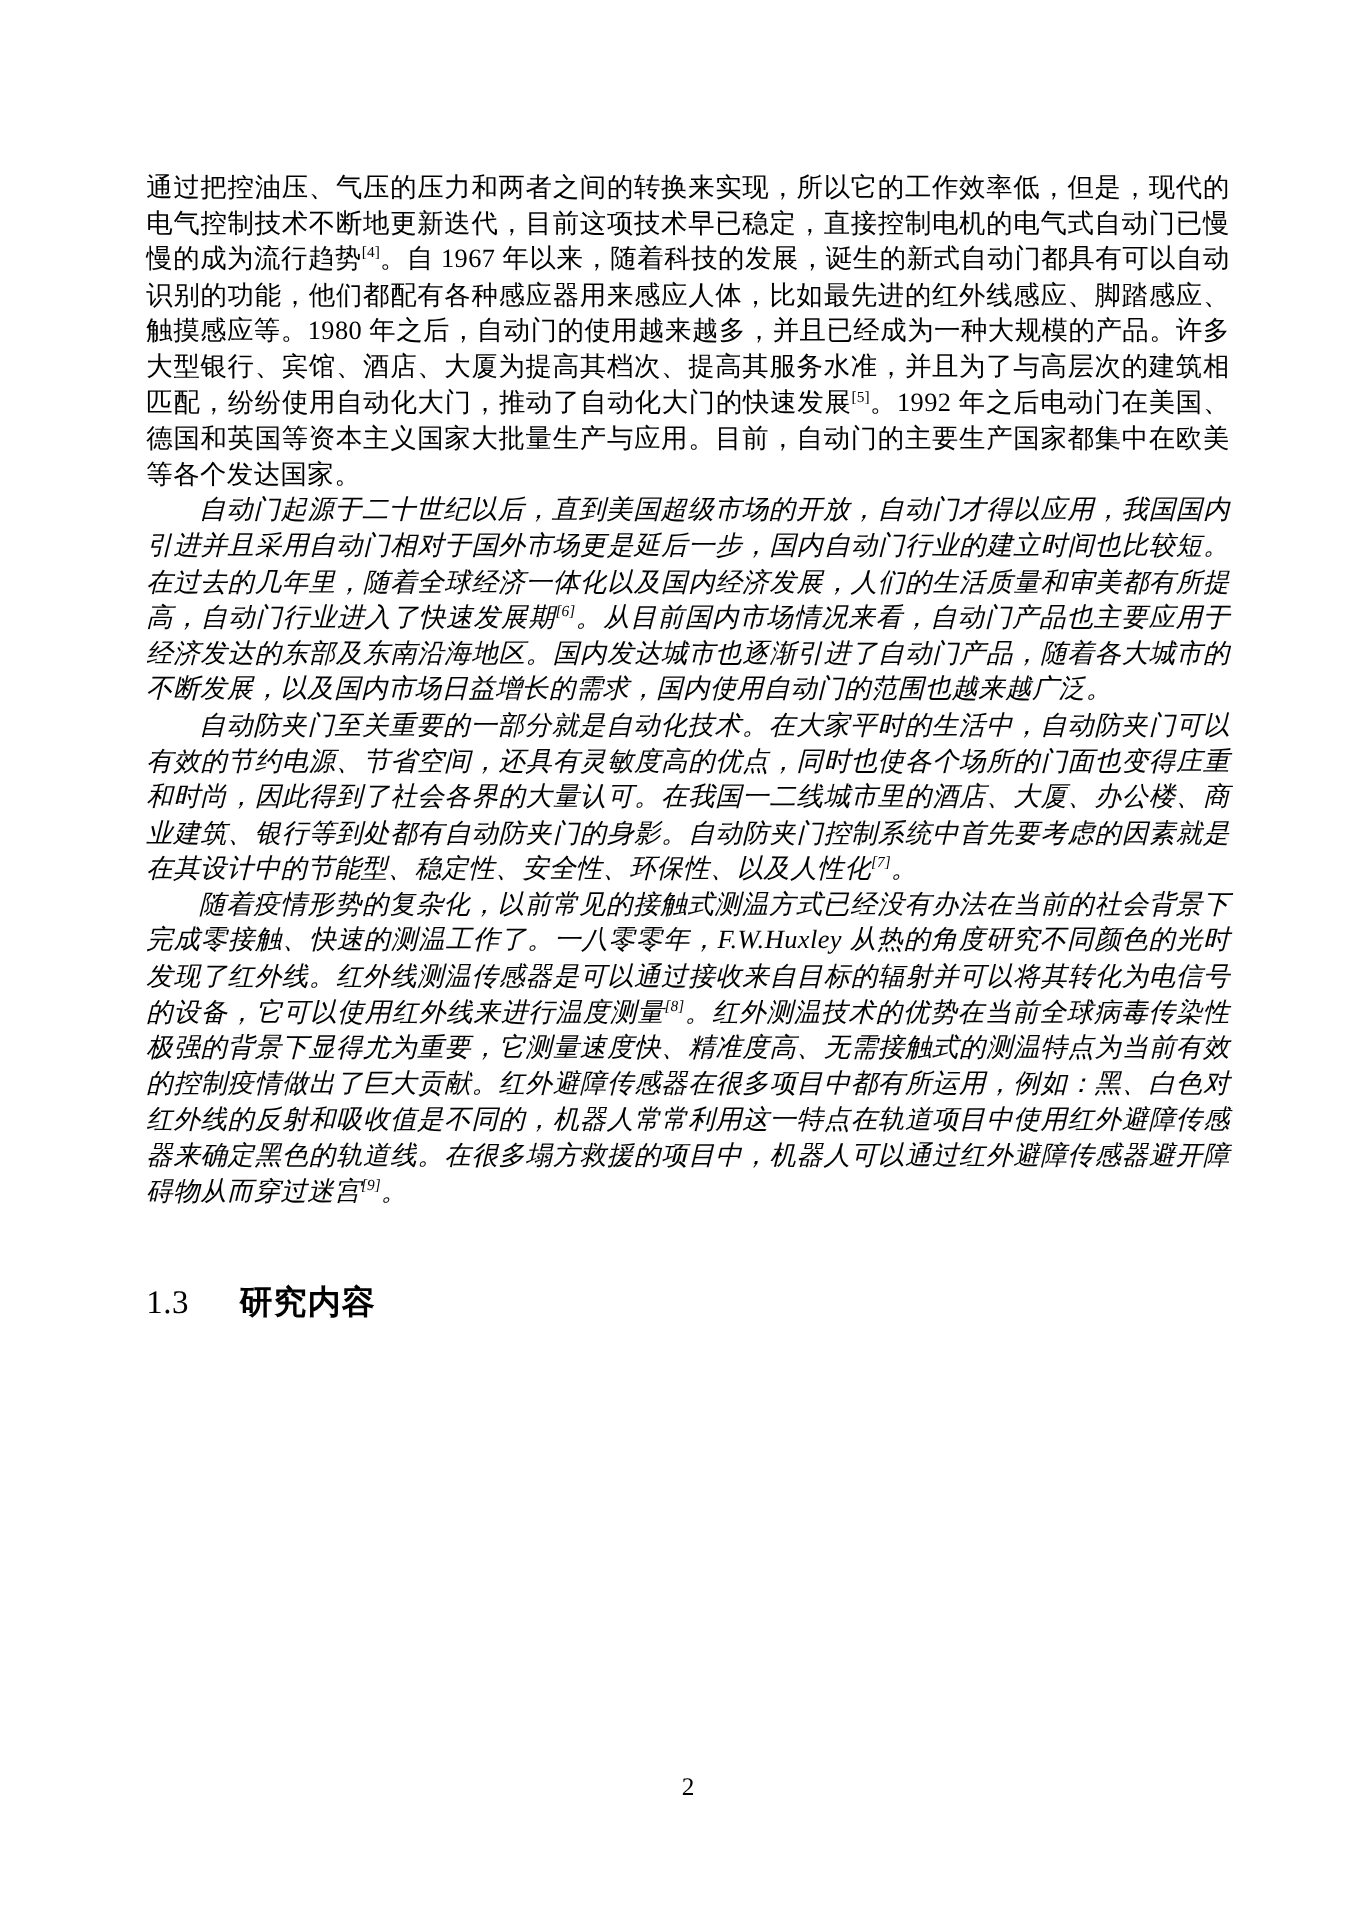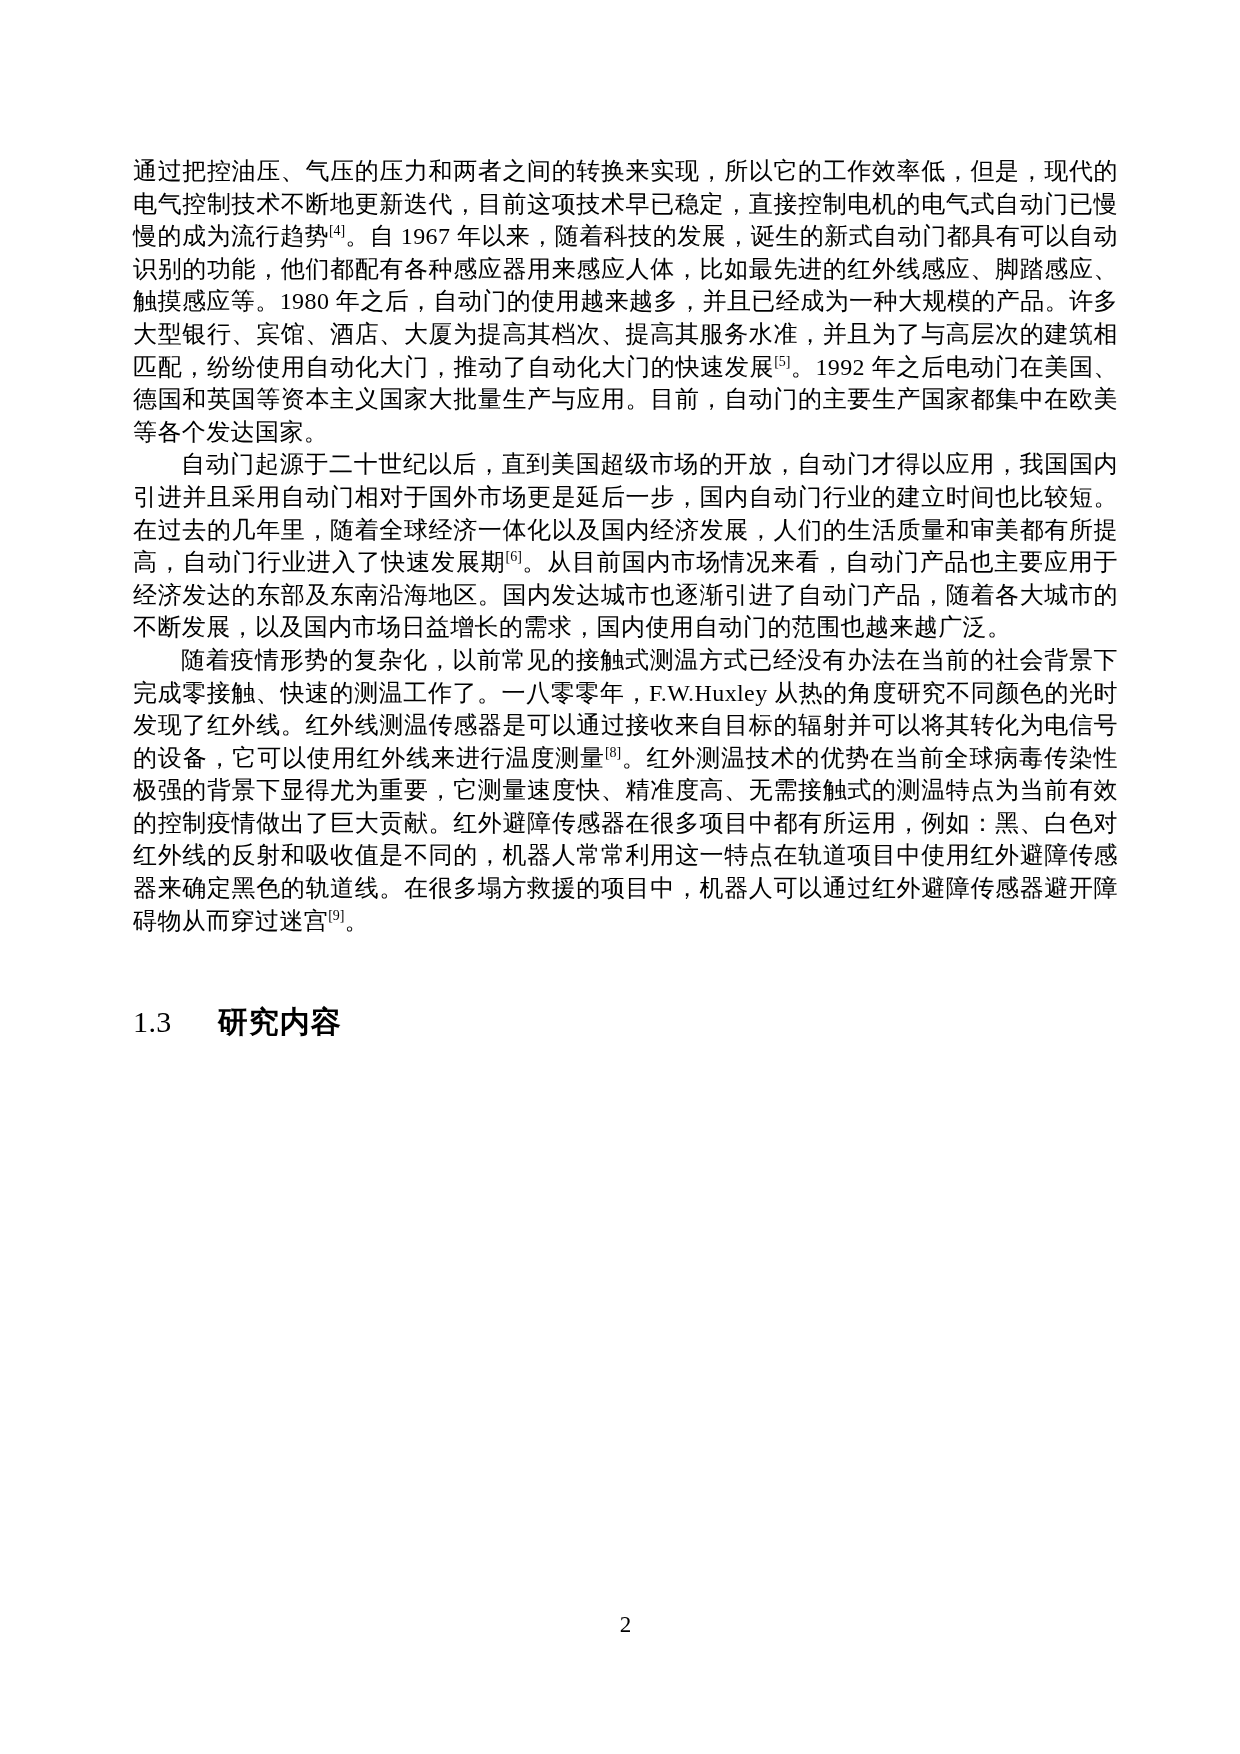--- a/index.html
+++ b/index.html
@@ -31,20 +31,21 @@
     text-justify: inter-ideograph;
     color: #000000;
   }
 
   .body-paragraph {
     margin: 0;
   }
 
   .body-paragraph.indented {
     text-indent: 2em;
+    font-style: italic;
   }
 
   .citation {
     font-size: 14px;
     line-height: 0;
     vertical-align: super;
     letter-spacing: 0;
   }
 
   .section-heading {
@@ -80,19 +81,20 @@
     color: #000000;
   }
 </style>
 </head>
 <body>
 
 <div class="page">
   <div class="document-body">
       <p class="body-paragraph">通过把控油压、气压的压力和两者之间的转换来实现，所以它的工作效率低，但是，现代的电气控制技术不断地更新迭代，目前这项技术早已稳定，直接控制电机的电气式自动门已慢慢的成为流行趋势<sup class="citation">[4]</sup>。自 1967 年以来，随着科技的发展，诞生的新式自动门都具有可以自动识别的功能，他们都配有各种感应器用来感应人体，比如最先进的红外线感应、脚踏感应、触摸感应等。1980 年之后，自动门的使用越来越多，并且已经成为一种大规模的产品。许多大型银行、宾馆、酒店、大厦为提高其档次、提高其服务水准，并且为了与高层次的建筑相匹配，纷纷使用自动化大门，推动了自动化大门的快速发展<sup class="citation">[5]</sup>。1992 年之后电动门在美国、德国和英国等资本主义国家大批量生产与应用。目前，自动门的主要生产国家都集中在欧美等各个发达国家。</p>
       <p class="body-paragraph indented">自动门起源于二十世纪以后，直到美国超级市场的开放，自动门才得以应用，我国国内引进并且采用自动门相对于国外市场更是延后一步，国内自动门行业的建立时间也比较短。在过去的几年里，随着全球经济一体化以及国内经济发展，人们的生活质量和审美都有所提高，自动门行业进入了快速发展期<sup class="citation">[6]</sup>。从目前国内市场情况来看，自动门产品也主要应用于经济发达的东部及东南沿海地区。国内发达城市也逐渐引进了自动门产品，随着各大城市的不断发展，以及国内市场日益增长的需求，国内使用自动门的范围也越来越广泛。</p>
+      <p class="body-paragraph indented">自动防夹门至关重要的一部分就是自动化技术。在大家平时的生活中，自动防夹门可以有效的节约电源、节省空间，还具有灵敏度高的优点，同时也使各个场所的门面也变得庄重和时尚，因此得到了社会各界的大量认可。在我国一二线城市里的酒店、大厦、办公楼、商业建筑、银行等到处都有自动防夹门的身影。自动防夹门控制系统中首先要考虑的因素就是在其设计中的节能型、稳定性、安全性、环保性、以及人性化<sup class="citation">[7]</sup>。</p>
       <p class="body-paragraph indented">随着疫情形势的复杂化，以前常见的接触式测温方式已经没有办法在当前的社会背景下完成零接触、快速的测温工作了。一八零零年，F.W.Huxley 从热的角度研究不同颜色的光时发现了红外线。红外线测温传感器是可以通过接收来自目标的辐射并可以将其转化为电信号的设备，它可以使用红外线来进行温度测量<sup class="citation">[8]</sup>。红外测温技术的优势在当前全球病毒传染性极强的背景下显得尤为重要，它测量速度快、精准度高、无需接触式的测温特点为当前有效的控制疫情做出了巨大贡献。红外避障传感器在很多项目中都有所运用，例如：黑、白色对红外线的反射和吸收值是不同的，机器人常常利用这一特点在轨道项目中使用红外避障传感器来确定黑色的轨道线。在很多塌方救援的项目中，机器人可以通过红外避障传感器避开障碍物从而穿过迷宫<sup class="citation">[9]</sup>。</p>
       <h2 class="section-heading"><span class="heading-number">1.3</span><span class="heading-title">研究内容</span></h2>
     </div>
   <div class="page-footer">
     <span>2</span>
   </div>
 </div>
 
 </body></html>

